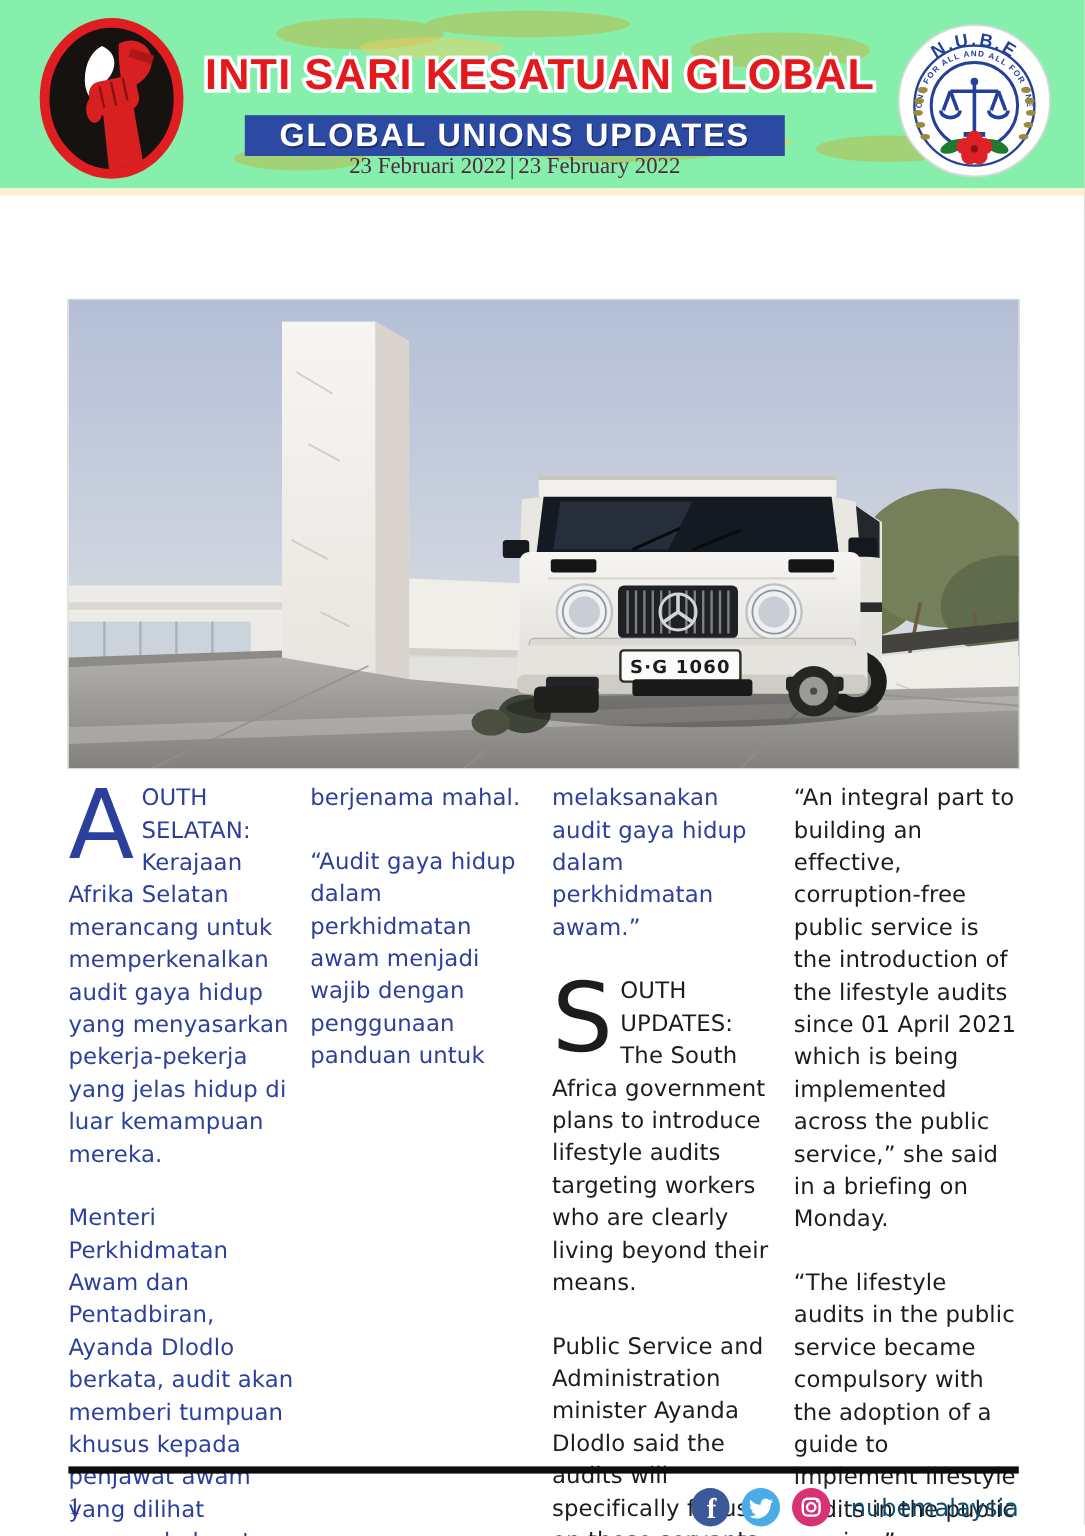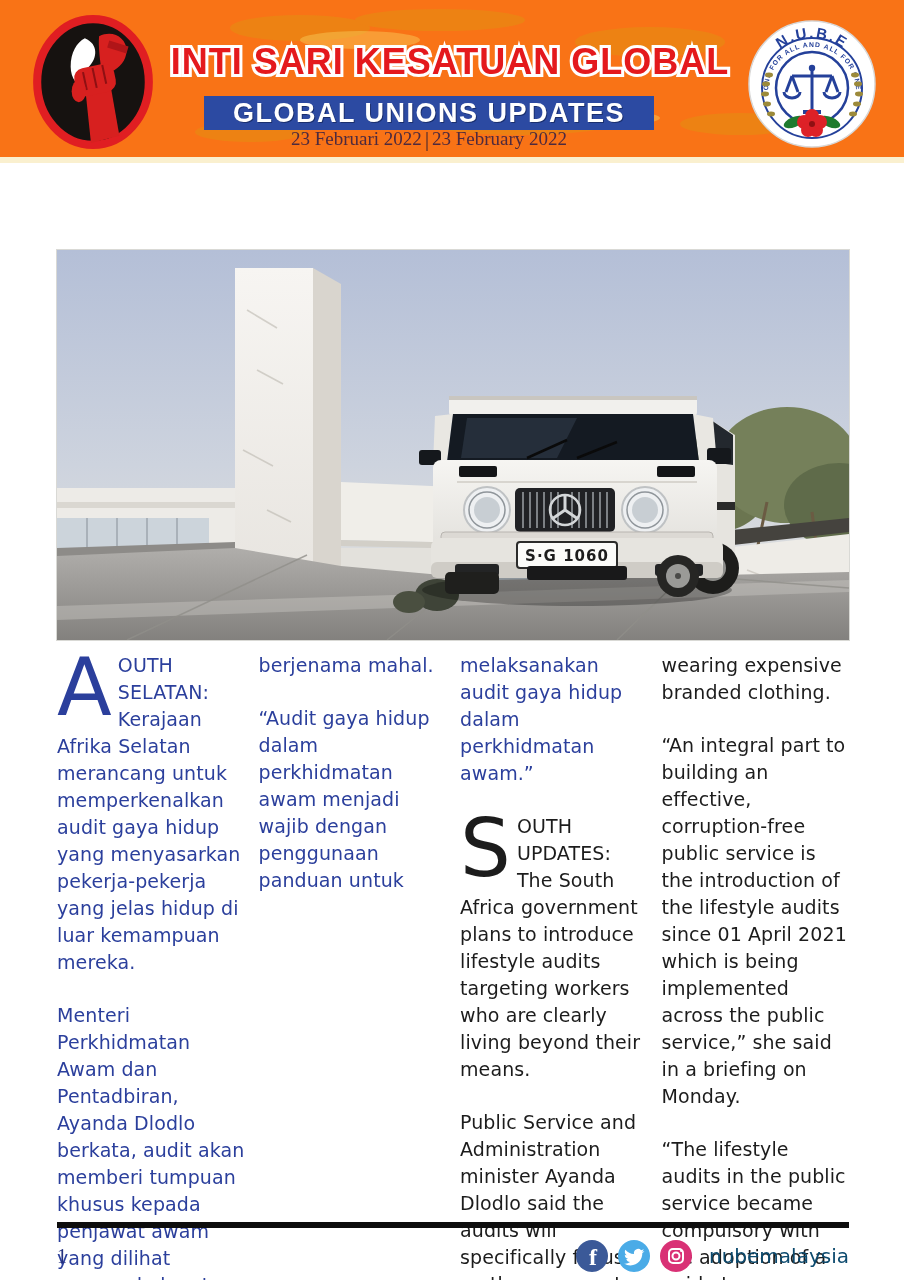--- a/index.html
+++ b/index.html
@@ -2,21 +2,21 @@
 <html><head>
 <meta charset="utf-8">
 <style>
   html,body{margin:0;padding:0;background:#9a9a9a;}
   .page{
     position:relative;width:904px;height:1280px;margin:0 auto;
     background:#ffffff;overflow:hidden;
     font-family:"DejaVu Sans",sans-serif;
   }
   
-  .header{position:absolute;left:0;top:0;width:904px;height:157px;background:#f97316;}
+  .header{position:absolute;left:0;top:0;width:904px;height:157px;background:#86efac;}
   .header .mapblobs{position:absolute;inset:0;}
   .left-logo{position:absolute;left:32px;top:14px;}
   .nube-logo{position:absolute;left:746px;top:18px;}
   .title-svg{position:absolute;left:140px;top:40px;}
   .banner{
     position:absolute;left:204px;top:96px;width:450px;height:34px;background:#2C4AA2;
     display:flex;align-items:center;justify-content:center;
     color:#ffffff;font-family:"Liberation Sans",sans-serif;font-weight:bold;
     font-size:27px;letter-spacing:1.5px;text-shadow:1px 1px 0 #1a2f6e;
   }
@@ -313,21 +313,20 @@
       <div class="column">
         <p class="para blue">berjenama mahal.</p>
         <p class="para blue">“Audit gaya hidup dalam perkhidmatan awam menjadi wajib dengan penggunaan panduan untuk</p>
       </div>
       <div class="column">
         <p class="para blue">melaksanakan audit gaya hidup dalam perkhidmatan awam.”</p>
         <p class="para black"><span class="dropcap">S</span><span>OUTH UPDATES: </span>The South Africa government plans to introduce lifestyle audits targeting workers who are clearly living beyond their means.</p>
         <p class="para black">Public Service and Administration minister Ayanda Dlodlo said the audits will specifically focus on those servants seen to be driving expensive cars and</p>
       </div>
       <div class="column">
-        <p class="para black">wearing expensive branded clothing.</p>
         <p class="para black">“An integral part to building an effective, corruption-free public service is the introduction of the lifestyle audits since 01 April 2021 which is being implemented across the public service,” she said in a briefing on Monday.</p>
         <p class="para black">“The lifestyle audits in the public service became compulsory with the adoption of a guide to implement lifestyle audits in the public service.”</p>
       </div>
     </div>
 
   <div class="footer-rule"></div>
   <div class="footer">
     <span class="page-num">1</span>
     <div class="social">
       <svg width="34" height="34" viewBox="0 0 34 34">

